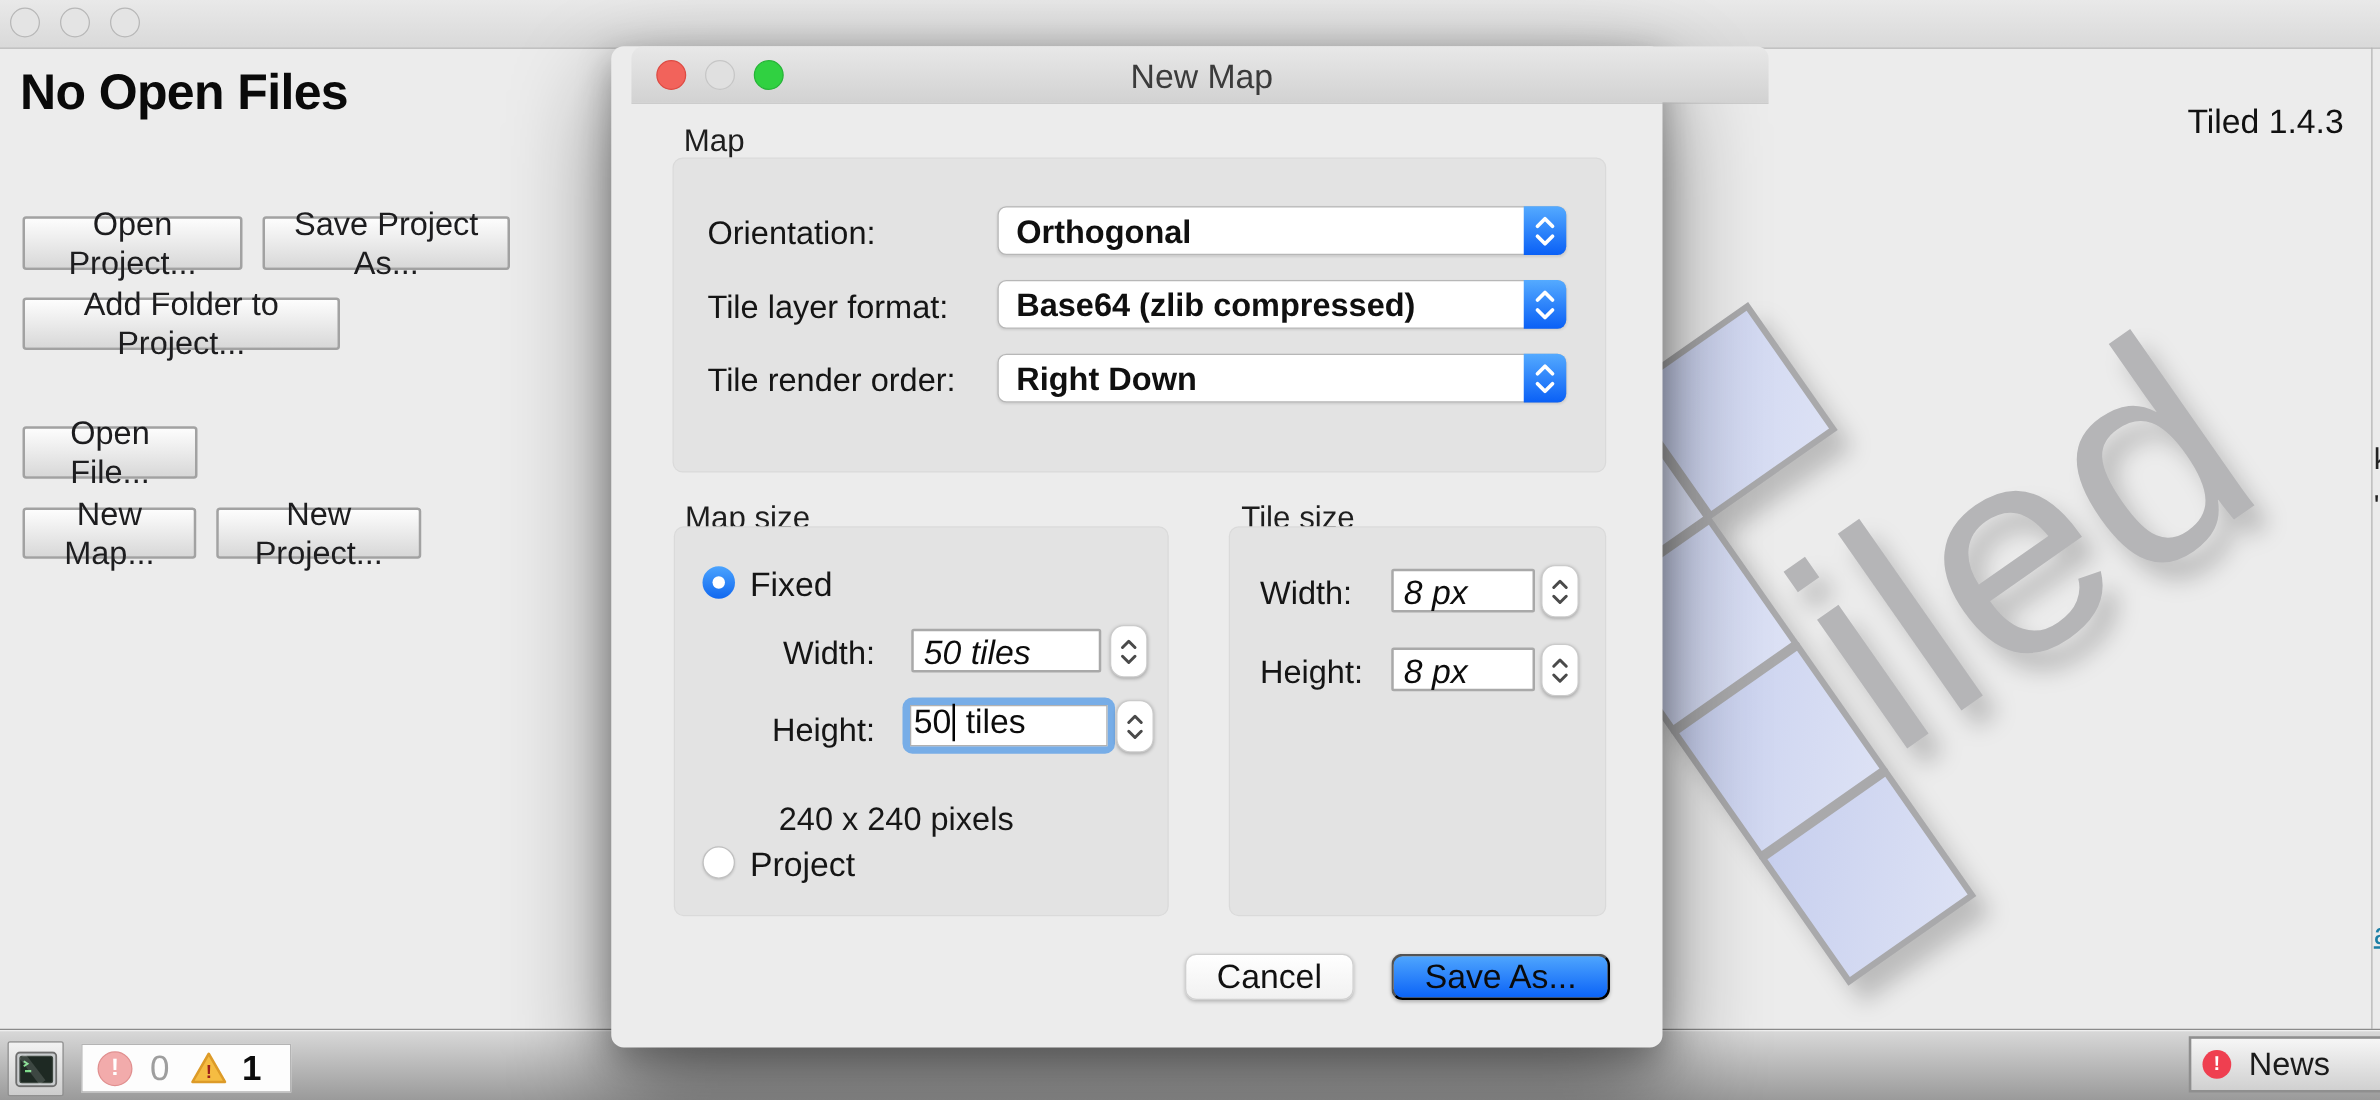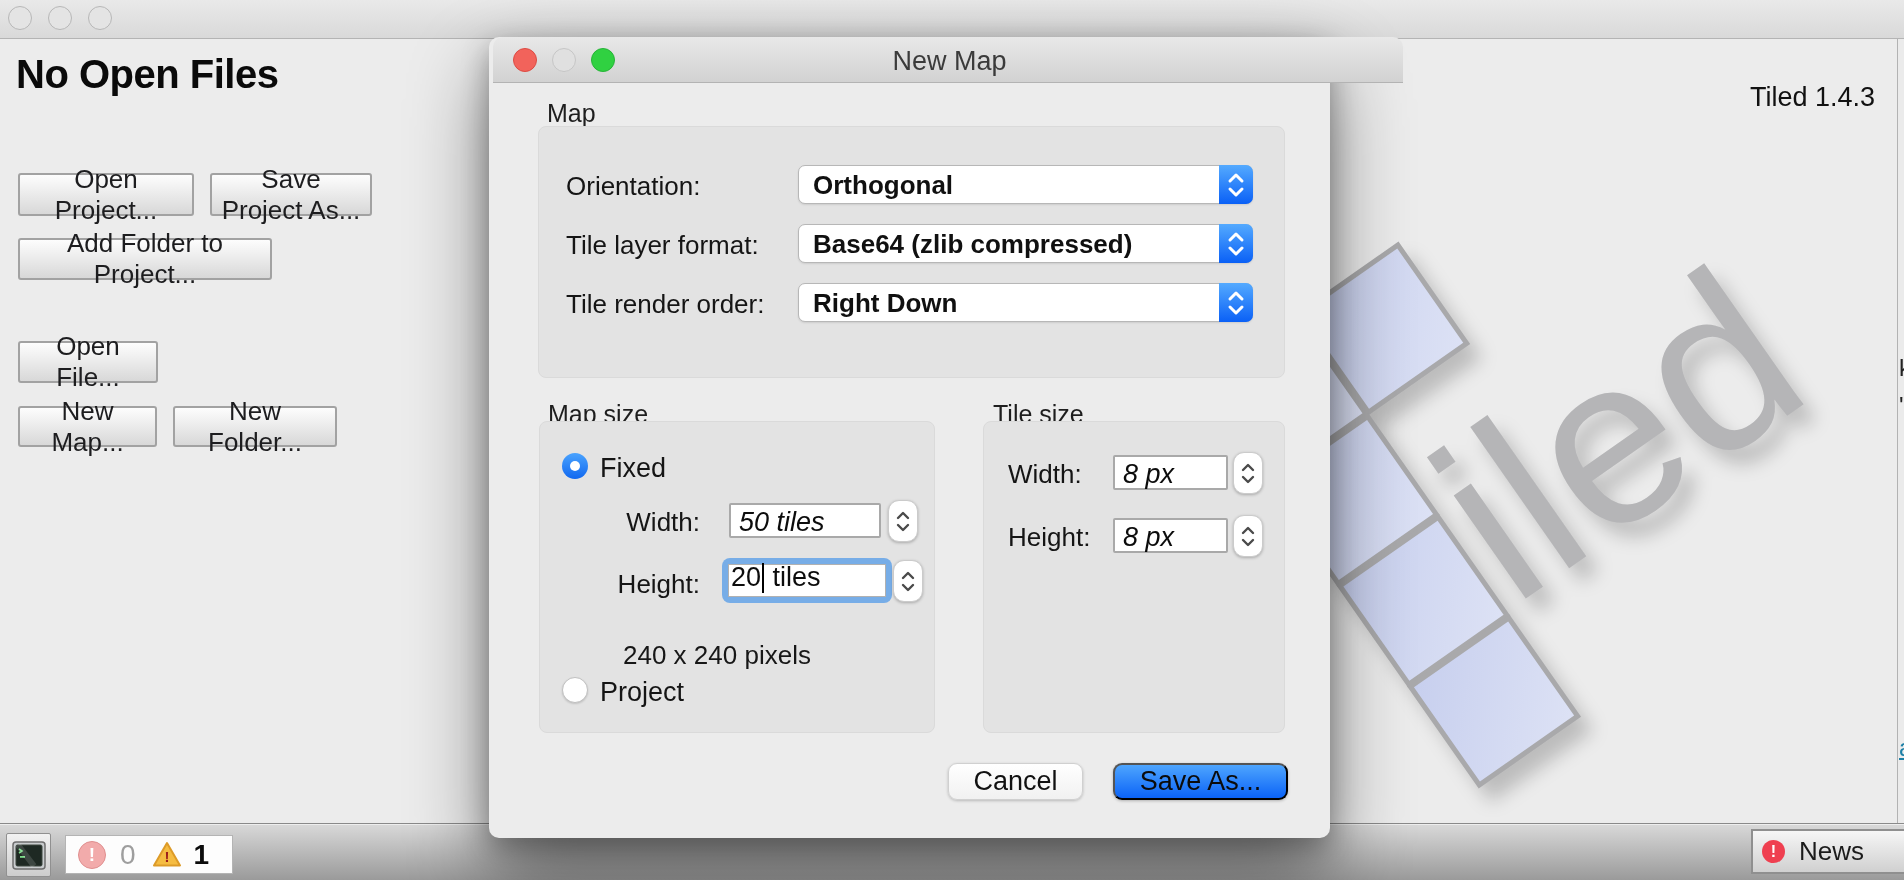--- a/index.html
+++ b/index.html
@@ -35,21 +35,21 @@
   
   .sliver{left:1897px;top:38px;width:7px;height:785px;
     background:#ebebeb;border-left:1px solid #b2b2b2;overflow:hidden;z-index:3;}
   .sliver .frag{position:absolute;left:1px;font-size:24px;color:#222;white-space:nowrap;}
   .sliver .frag.link{color:#1b7fa6;text-decoration:underline;}
 
   
   .dialog{left:489px;top:37px;width:841px;height:801px;background:#ececec;
     border-radius:10px;z-index:10;
     box-shadow:0 34px 80px rgba(0,0,0,.48),0 10px 28px rgba(0,0,0,.30);}
-  .dlg-titlebar{left:4px;top:0;width:874px;height:45px;
+  .dlg-titlebar{left:16px;top:0;width:874px;height:45px;
     background:linear-gradient(#e8e8e8,#d2d2d2);
     border-bottom:1px solid #b3b3b3;border-radius:10px 10px 0 0;padding-left:36px;}
   .dlg-title{width:841px;top:9px;text-align:center;font-size:27px;font-weight:500;color:#3b3b3b;}
   .dl{width:24px;height:24px;border-radius:50%;top:11px;box-sizing:border-box;}
   .dl-red{left:20px;background:#f2635b;border:1px solid #dd4b43;}
   .dl-gray{left:59px;background:#e0e0e0;border:1px solid #c6c6c6;}
   .dl-green{left:98px;background:#30d141;border:1px solid #27b438;}
 
   .section-label{font-size:25px;color:#1e1e1e;}
   .groupbox{background:#e3e3e3;border:1px solid #dadada;border-radius:8px;}
@@ -140,25 +140,25 @@
 <div class="abs main-titlebar">
   <span class="abs traffic inactive" style="left:8px"></span>
   <span class="abs traffic inactive" style="left:48px"></span>
   <span class="abs traffic inactive" style="left:88px"></span>
 </div>
 
 <div class="abs heading">No Open Files</div>
 <div class="abs version">Tiled 1.4.3</div>
 
 <button class="abs mw-btn" style="left:18px;top:173px;width:176px;height:43px">Open Project...</button>
-<button class="abs mw-btn" style="left:210px;top:173px;width:162px;height:43px">Save Project As...</button>
+<button class="abs mw-btn" style="left:210px;top:173px;width:198px;height:43px">Save Project As...</button>
 <button class="abs mw-btn" style="left:18px;top:238px;width:254px;height:42px">Add Folder to Project...</button>
 <button class="abs mw-btn" style="left:18px;top:341px;width:140px;height:42px">Open File...</button>
 <button class="abs mw-btn" style="left:18px;top:406px;width:139px;height:41px">New Map...</button>
-<button class="abs mw-btn" style="left:173px;top:406px;width:164px;height:41px">New Folder...</button>
+<button class="abs mw-btn" style="left:173px;top:406px;width:164px;height:41px">New Project...</button>
 
 <div class="abs sliver">
   <span class="frag" style="top:316px">k</span>
   <span class="frag" style="top:354px">'e</span>
   <span class="frag link" style="top:696px">a</span>
 </div>
 
 <div class="abs dialog">
 
   <div class="abs dlg-titlebar">
@@ -228,21 +228,21 @@
       </svg>
     <svg width="14" height="9" viewBox="0 0 14 9">
         <path d="M2 2 L7 7 L12 2" fill="none" stroke="#4a4a4a" stroke-width="2.4" stroke-linecap="round" stroke-linejoin="round"></path>
       </svg>
   </div>
 
   <div class="abs form-label" style="left:120px;top:532px;width:91px;text-align:right">Height:</div>
   <div class="abs focus-ring" style="left:233px;top:521px;width:170px;height:45px">
     <span class="inner"></span>
     <span class="val-wrap">
-      <span class="val-txt">20</span>
+      <span class="val-txt">50</span>
       <span class="caret"></span>
       <span class="val-txt"> tiles</span>
     </span>
   </div>
   <div class="abs stepper" style="left:404px;top:523px;width:30px;height:42px">
     <svg width="14" height="9" viewBox="0 0 14 9">
         <path d="M2 7 L7 2 L12 7" fill="none" stroke="#4a4a4a" stroke-width="2.4" stroke-linecap="round" stroke-linejoin="round"></path>
       </svg>
     <svg width="14" height="9" viewBox="0 0 14 9">
         <path d="M2 2 L7 7 L12 2" fill="none" stroke="#4a4a4a" stroke-width="2.4" stroke-linecap="round" stroke-linejoin="round"></path>

